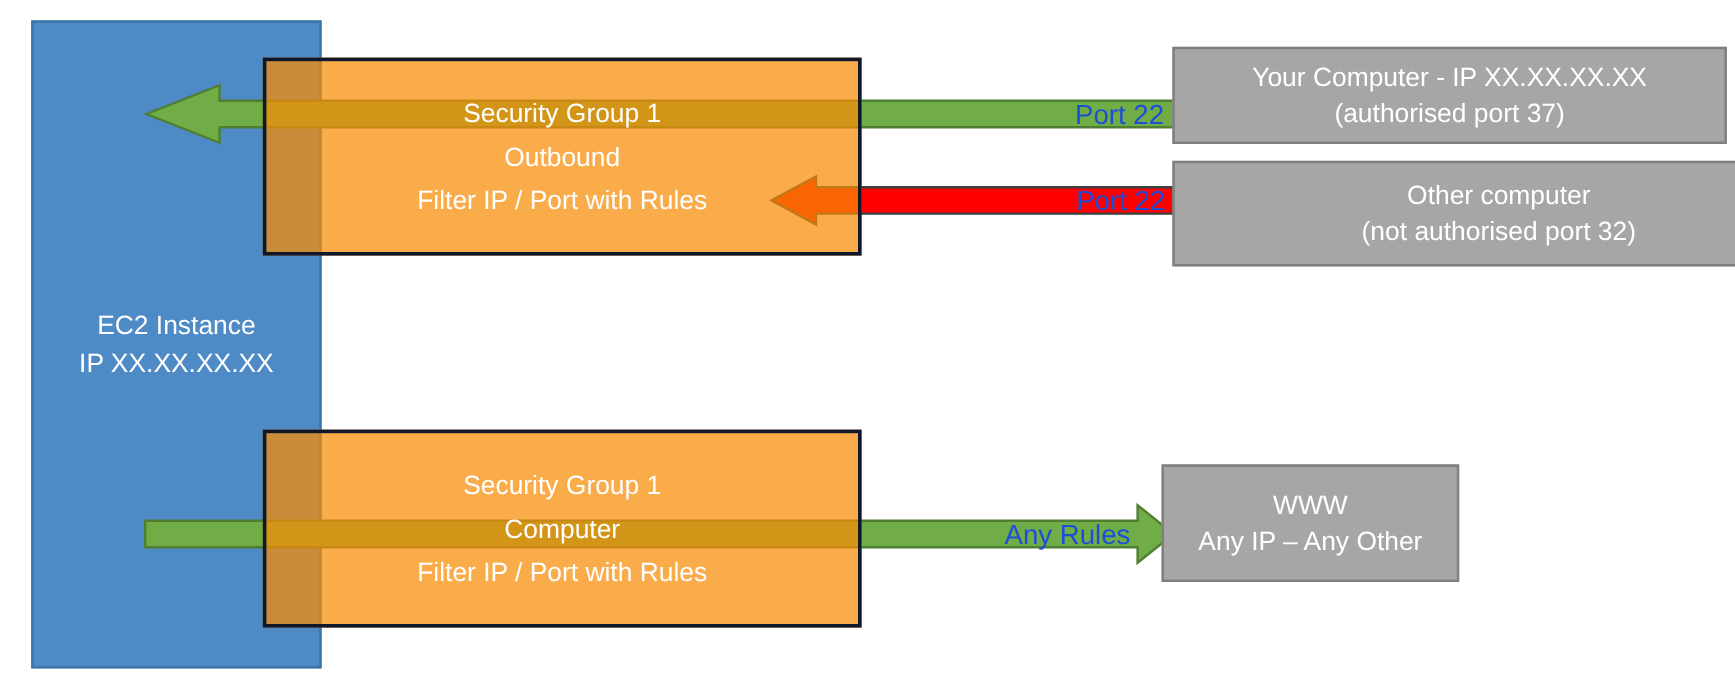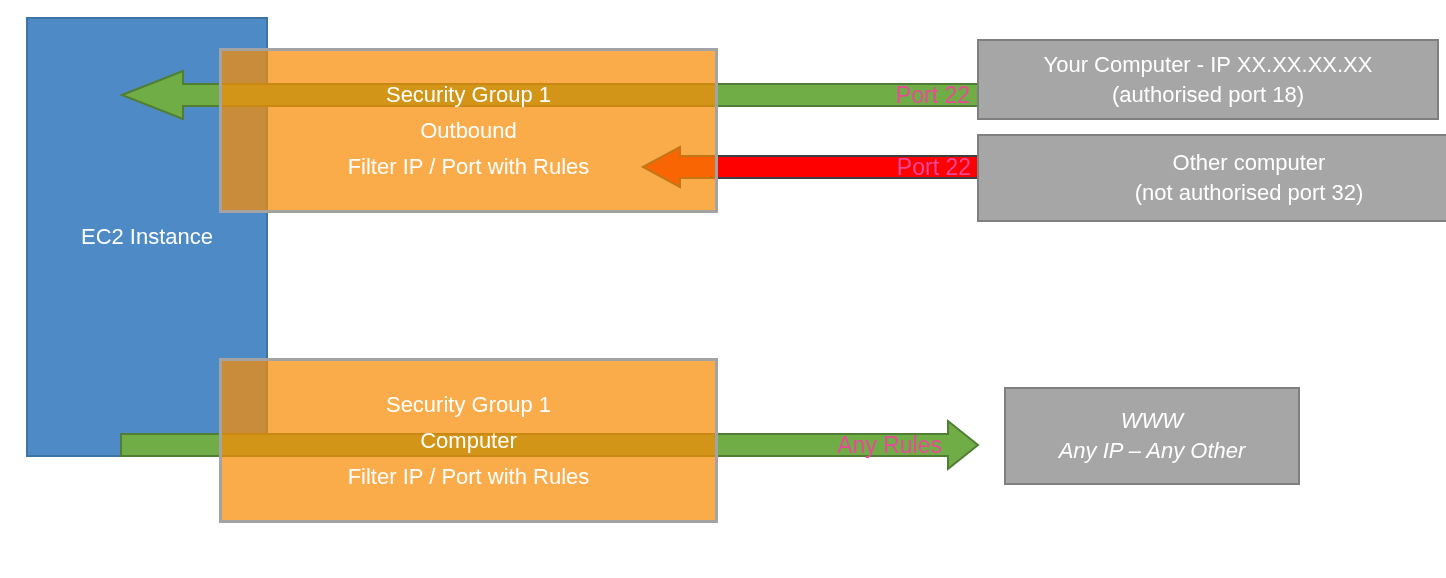--- a/index.html
+++ b/index.html
@@ -16,79 +16,80 @@
     position: absolute;
     box-sizing: border-box;
     display: flex;
     flex-direction: column;
     align-items: center;
     justify-content: center;
     text-align: center;
   }
   
   .ec2 {
-    left: 26px; top: 17px; width: 242px; height: 440px;
+    left: 26px; top: 17px; width: 242px; height: 540px;
     background: #4E8BC6;
     border: 2px solid #3C74A6;
     z-index: 1;
     font-size: 22px;
     line-height: 32px;
   }
   
   .arrows {
     position: absolute;
     left: 0; top: 0;
     z-index: 2;
     pointer-events: none;
   }
   .green-arrow { fill: #70AD47; stroke: #507E32; stroke-width: 2; }
   .red-arrow   { fill: #FF0000; stroke: #3F3F3F; stroke-width: 2; }
   
   .sg {
     background: rgba(248, 140, 5, 0.72);
-    border: 3px solid #a3a3a3;
+    border: 3px solid #0f172a;
     z-index: 3;
     font-size: 22px;
     line-height: 36px;
   }
   .sg-in  { left: 219px; top: 48px;  width: 499px; height: 165px; }
   .sg-out { left: 219px; top: 358px; width: 499px; height: 165px; }
   
   .gray {
     background: #A6A6A6;
     border: 2px solid #7F7F7F;
     z-index: 3;
     font-size: 22px;
     line-height: 30px;
   }
   .your-computer  { left: 977px; top: 39px;  width: 462px; height: 81px; }
   .other-computer { left: 977px; top: 134px; width: 544px; height: 88px; }
-  .www            { left: 1004px; top: 387px; width: 296px; height: 98px; font-style: italic; }
+  .www            { left: 968px; top: 387px; width: 248px; height: 98px; }
   
   .bar-label {
     position: absolute;
     z-index: 4;
-    color: #ec4899;
+    color: #1d4ed8;
     font-size: 23px;
     line-height: 26px;
     white-space: nowrap;
     text-align: right;
   }
   .lbl-in-allowed { right: 476px; top: 82px; }
   .lbl-in-blocked { right: 475px; top: 154px; }
   .lbl-out        { right: 504px; top: 432px; }
   .line { width: 100%; }
 </style>
 </head>
 <body>
 
 <div class="canvas">
 
   <div class="box ec2">
     <div class="line">EC2 Instance</div>
+    <div class="line">IP XX.XX.XX.XX</div>
   </div>
 
   <svg class="arrows" width="1446" height="578" viewBox="0 0 1446 578">
     <polygon class="green-arrow" points="122,95 183,71 183,84 978,84 978,106 183,106 183,119"></polygon>
     <polygon class="red-arrow" points="643,167 680,147 680,156 978,156 978,178 680,178 680,187"></polygon>
     <polygon class="green-arrow" points="978,445 948,421 948,434 121,434 121,456 948,456 948,469"></polygon>
   </svg>
 
   <div class="box sg sg-in">
     <div class="line">Security Group 1</div>
@@ -97,21 +98,21 @@
   </div>
 
   <div class="box sg sg-out">
     <div class="line">Security Group 1</div>
     <div class="line">Computer</div>
     <div class="line">Filter IP / Port with Rules</div>
   </div>
 
   <div class="box gray your-computer">
     <div class="line">Your Computer - IP XX.XX.XX.XX</div>
-    <div class="line">(authorised port 18)</div>
+    <div class="line">(authorised port 37)</div>
   </div>
 
   <div class="box gray other-computer">
     <div class="line">Other computer</div>
     <div class="line">(not authorised port 32)</div>
   </div>
 
   <div class="box gray www">
     <div class="line">WWW</div>
     <div class="line">Any IP – Any Other</div>

